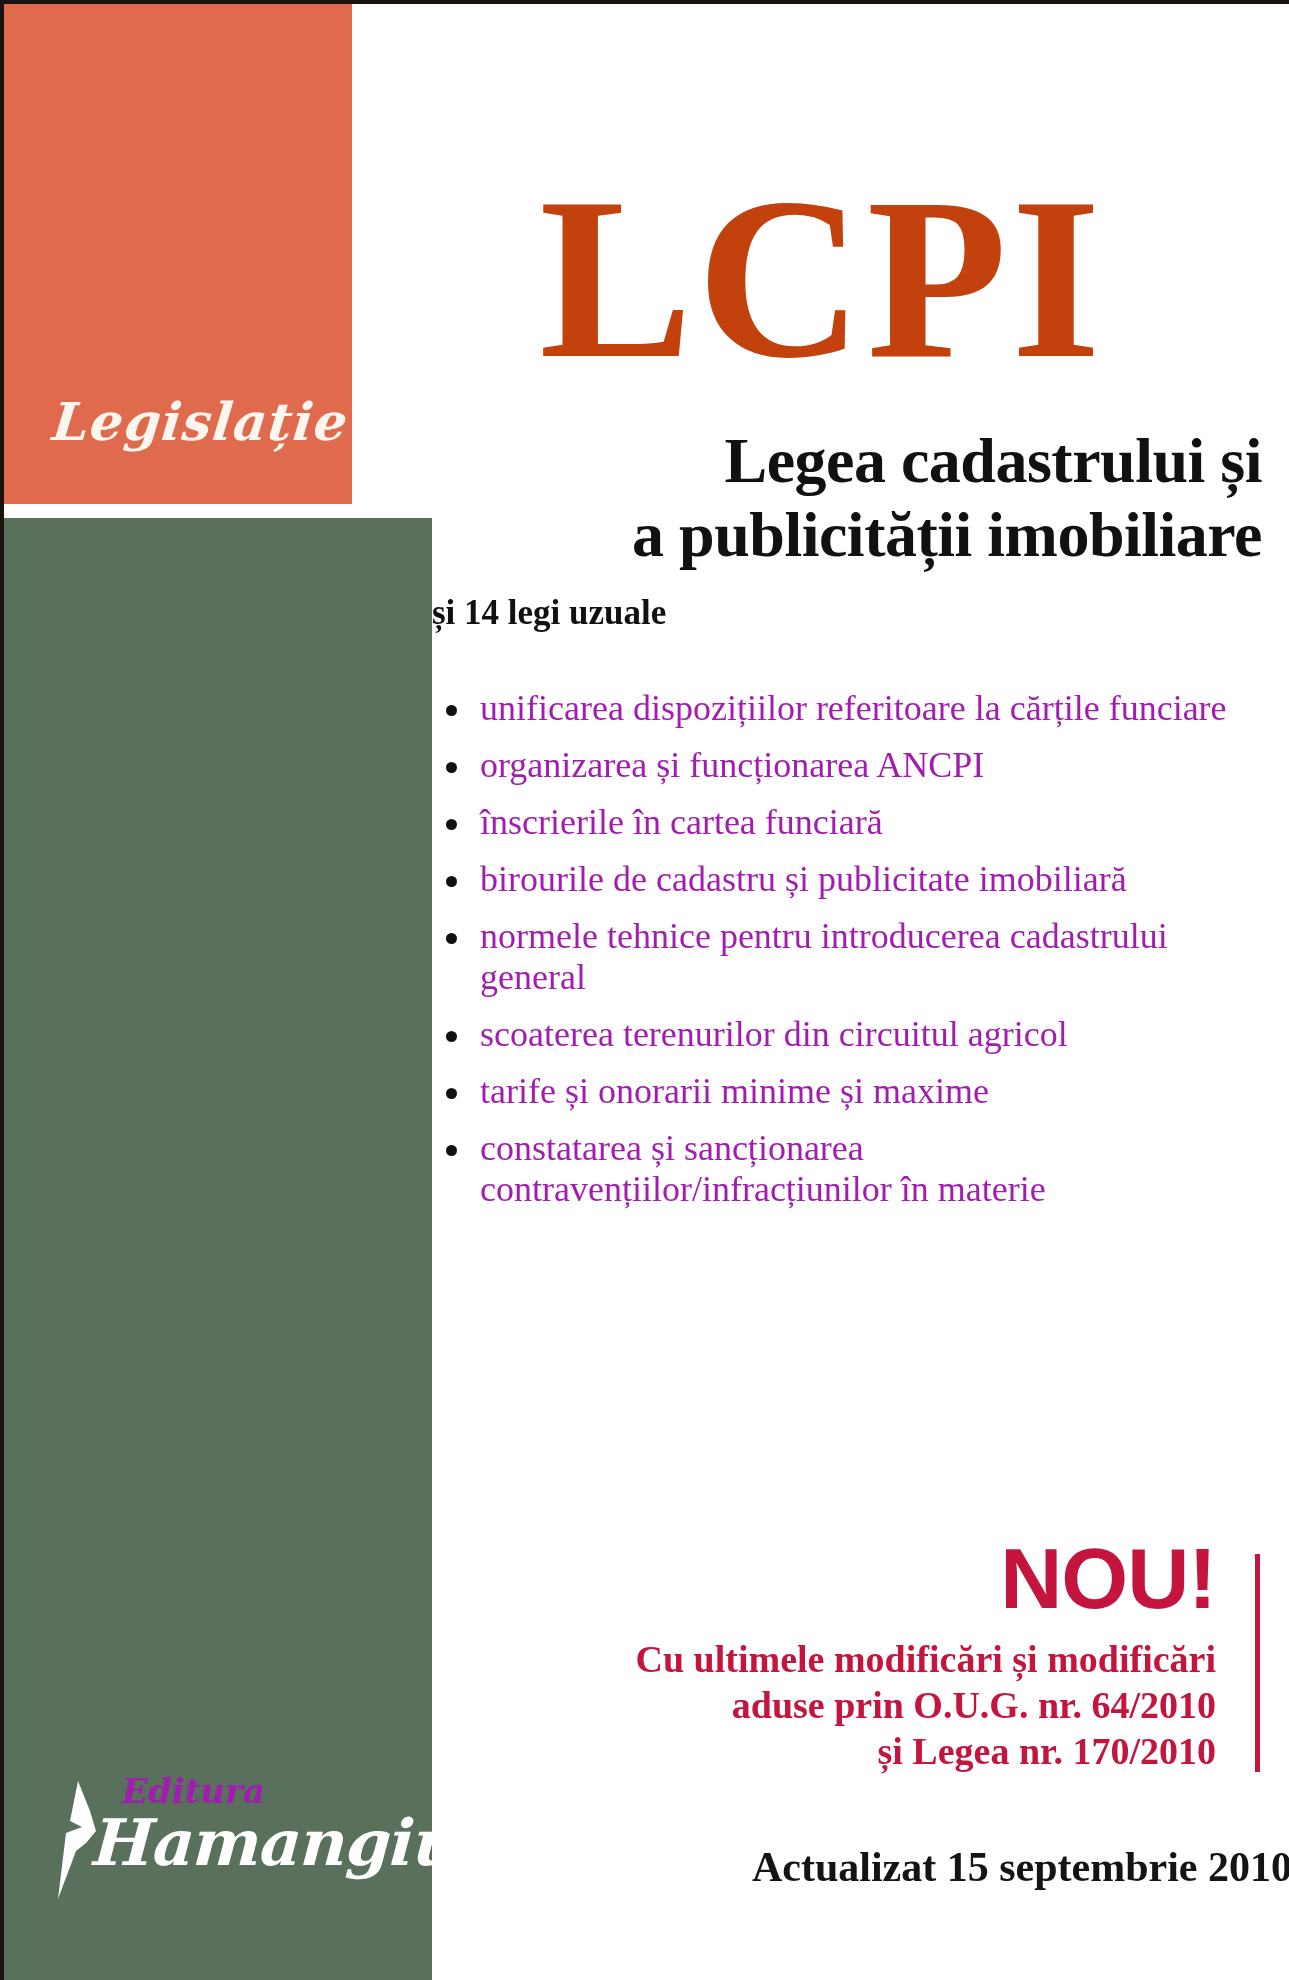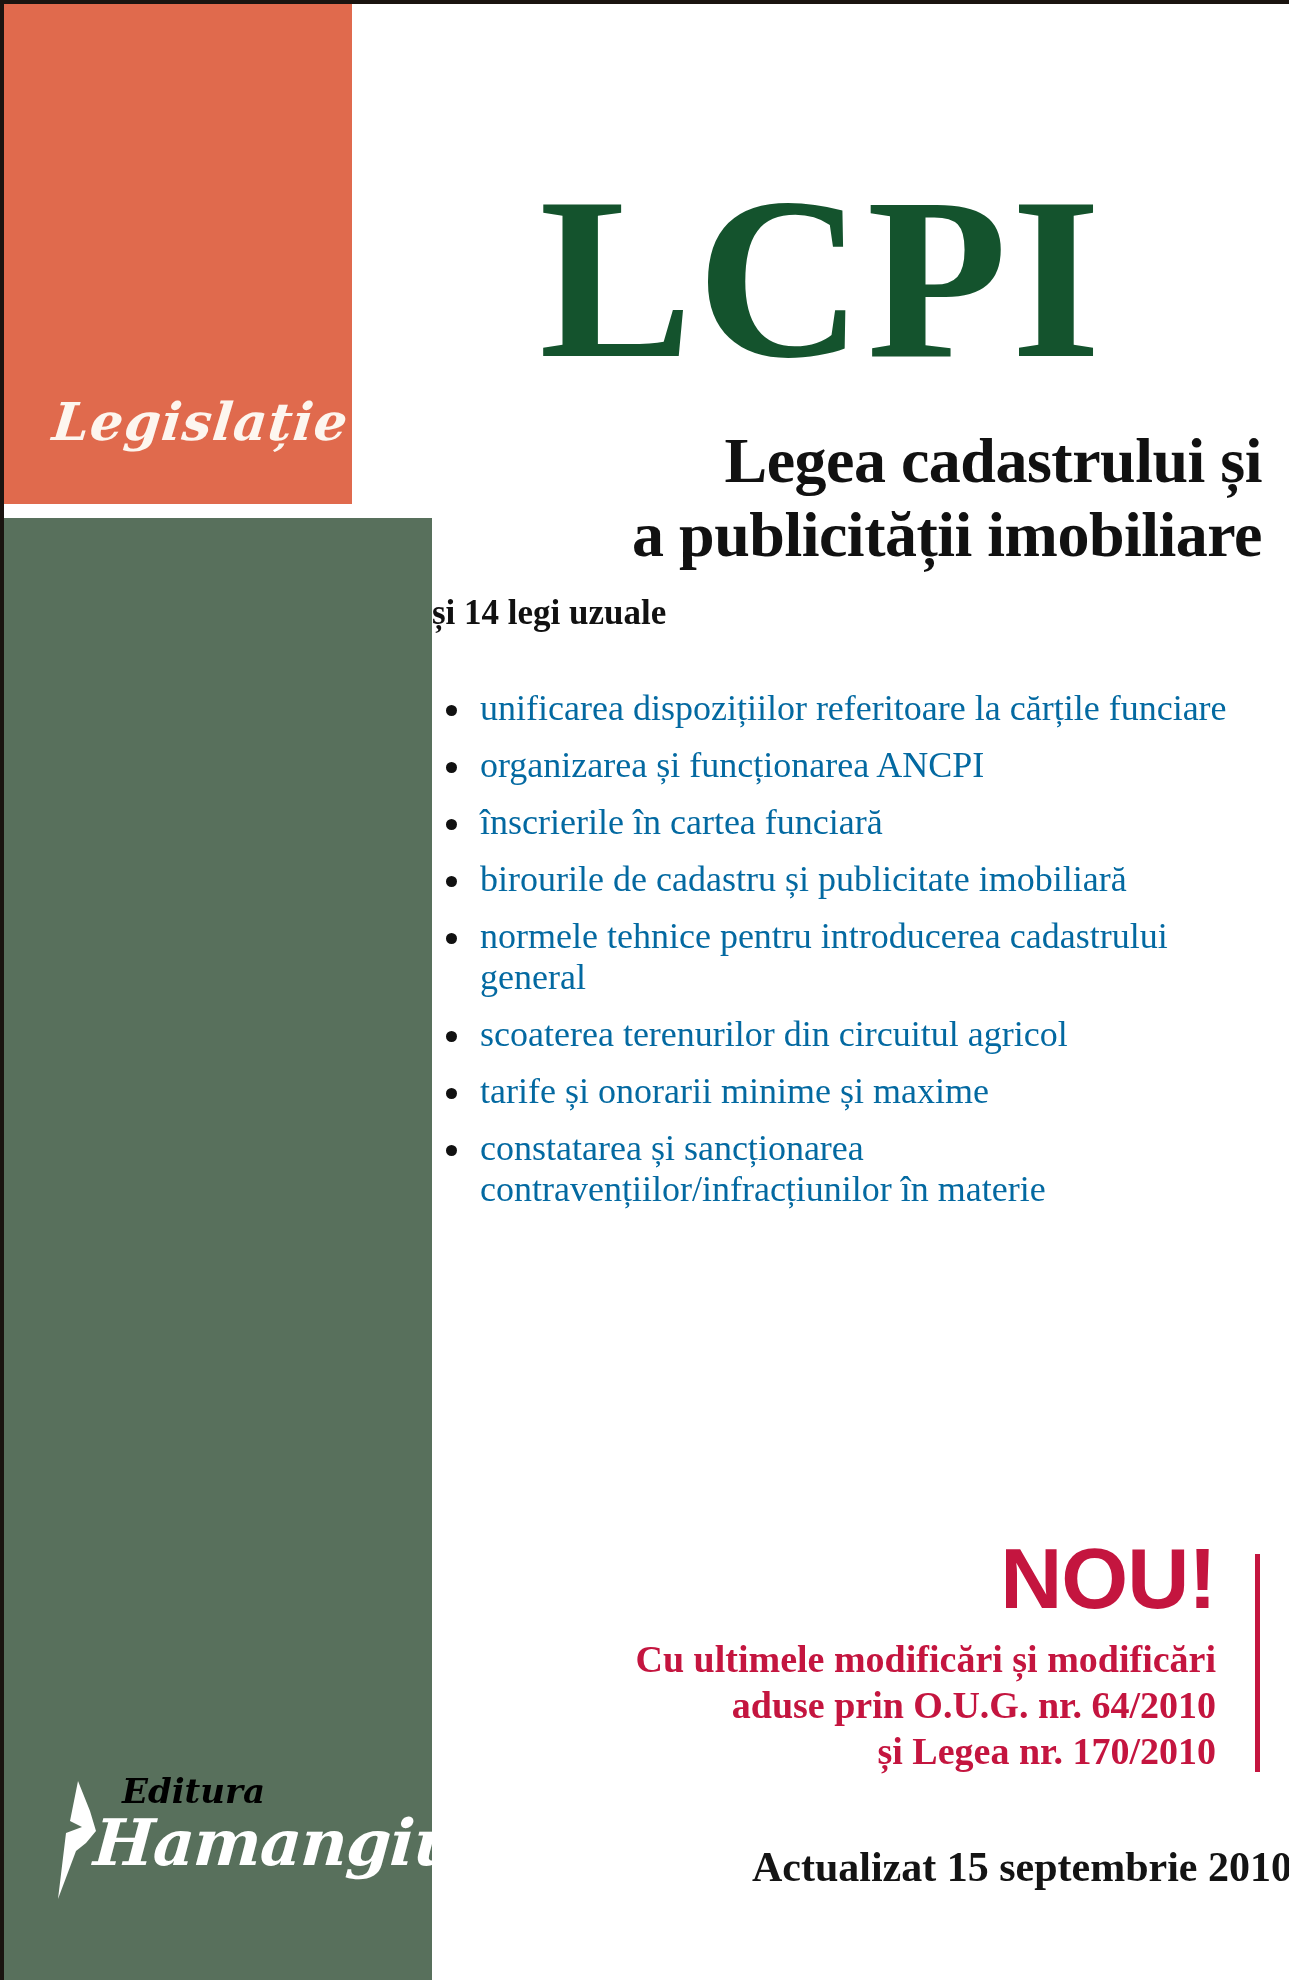--- a/index.html
+++ b/index.html
@@ -97,21 +97,21 @@
   }
   .logo-editura {
     position: absolute;
     left: 72px;
     top: 2px;
     font-family: "DejaVu Serif", serif;
     font-style: italic;
     font-weight: 700;
     font-size: 34px;
     letter-spacing: 0px;
-    color: #000000;
+    color: #a21caf;
   }
   .logo-hamangiu {
     position: absolute;
     left: 44px;
     top: 36px;
     font-family: "DejaVu Serif", serif;
     font-style: italic;
     font-weight: 700;
     font-size: 64px;
     letter-spacing: -1px;
@@ -128,21 +128,21 @@
     width: 857px;
     height: 1976px;
   }
 
   .lcpi {
     position: absolute;
     left: -60px;
     top: 160px;
     width: 900px;
     text-align: center;
-    color: #14532d;
+    color: #c2410c;
     font-family: "Liberation Serif", serif;
     font-weight: 700;
     font-size: 230px;
     line-height: 230px;
     letter-spacing: 4px;
   }
 
   .main-title {
     position: absolute;
     left: 0px;
@@ -172,21 +172,21 @@
 
   
   .bullets {
     position: absolute;
     left: 0px;
     top: 684px;
     width: 840px;
     list-style: none;
     margin: 0;
     padding: 0;
-    color: #0369a1;
+    color: #a21caf;
     font-family: "Liberation Serif", serif;
     font-size: 36px;
     line-height: 41px;
   }
   .bullets li {
     position: relative;
     padding-left: 48px;
     margin-bottom: 16px;
   }
   .bullets li .dot {

